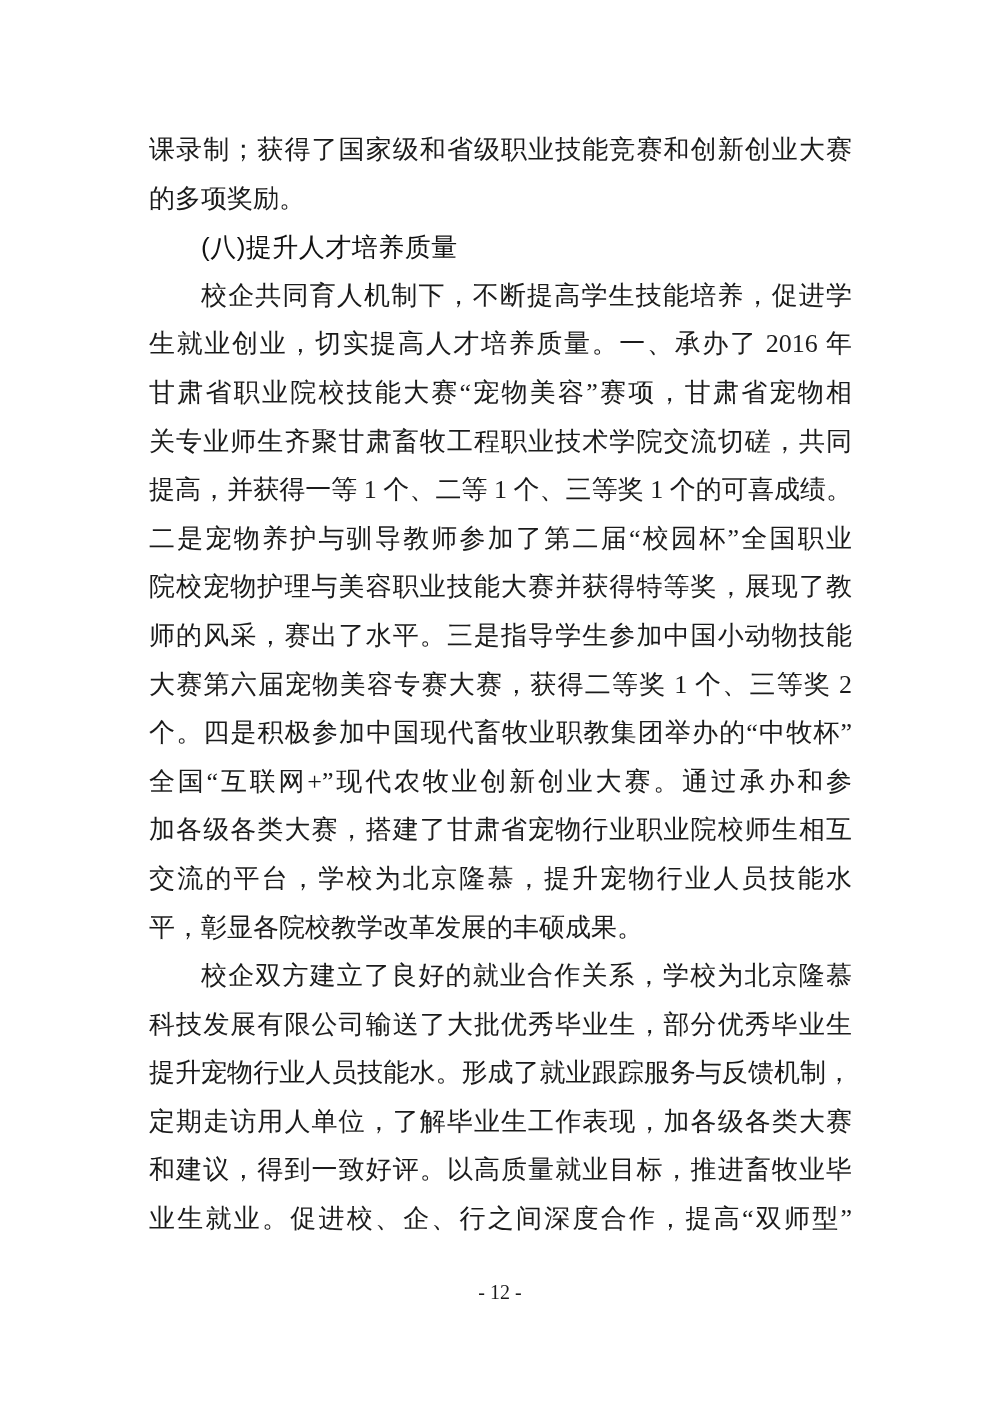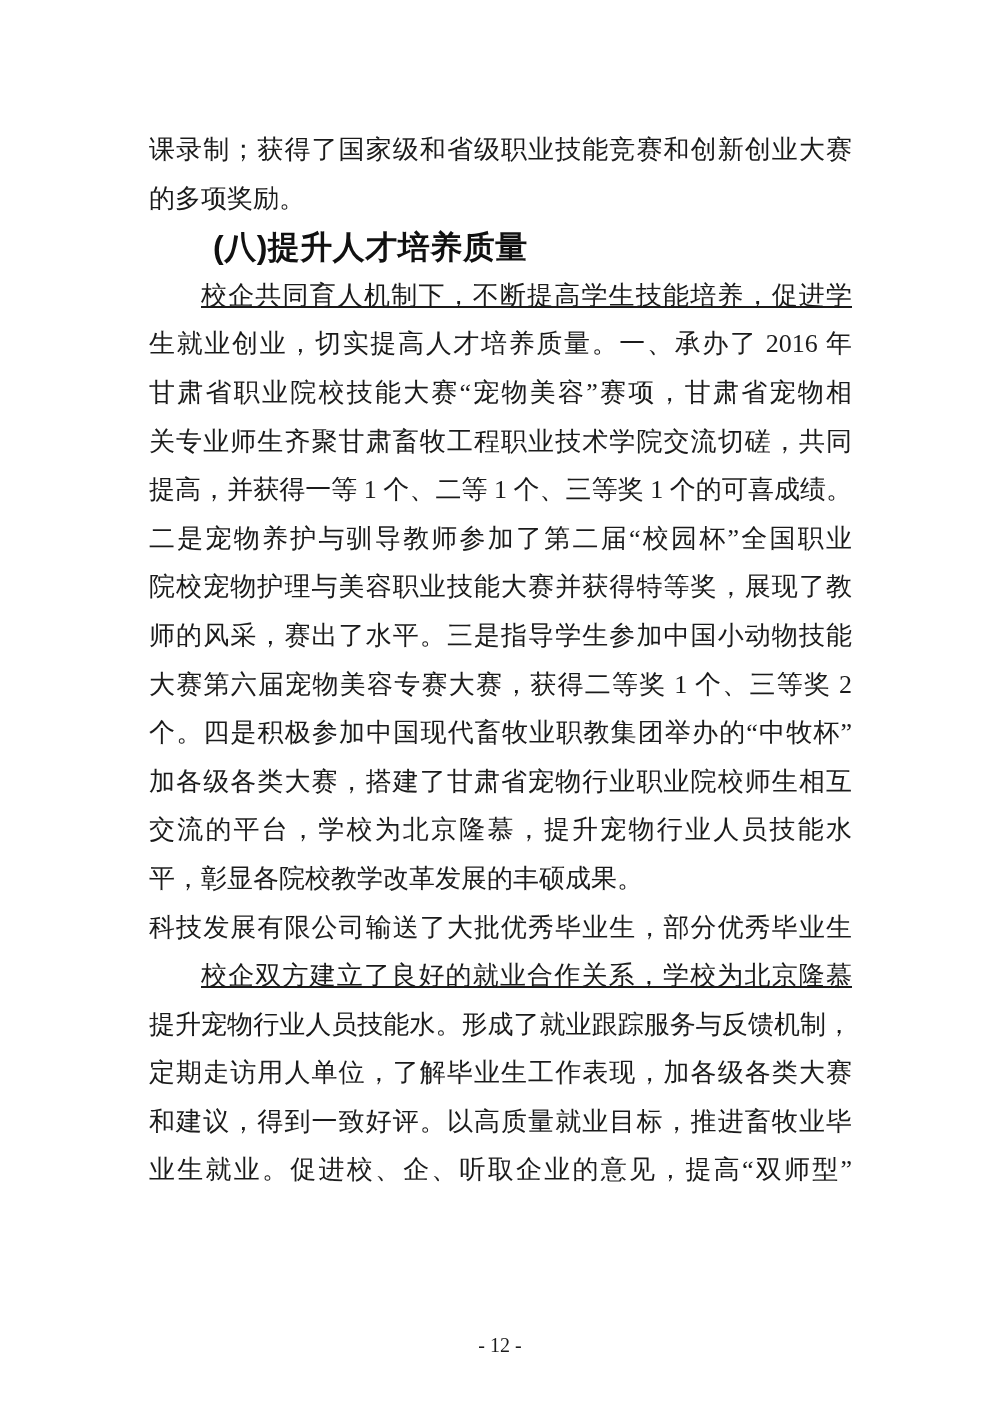--- a/index.html
+++ b/index.html
@@ -30,39 +30,38 @@
     text-align: justify;
     text-align-last: justify;
     white-space: normal;
   }
   .line.end {
     text-align: center;
     text-align-last: left;
   }
   .line.indent {
     text-indent: 2em;
-    text-decoration: underline;
   }
   .heading {
     font-family: "Liberation Sans", "DejaVu Sans", sans-serif;
-    font-weight: 700;
-    font-size: 32px;
+    font-weight: 400;
+    font-size: 26px;
     color: #111111;
     height: 48.6px;
     line-height: 48.6px;
     overflow: hidden;
     text-align: left;
     text-align-last: left;
     text-indent: 2em;
     letter-spacing: 0.5px;
   }
   .footer {
     position: absolute;
     left: 0;
-    top: 1333px;
+    top: 1280px;
     width: 100%;
     height: 24px;
     line-height: 24px;
     text-align: center;
     font-family: "Liberation Serif", "DejaVu Serif", serif;
     font-size: 20px;
     color: #1b1b1b;
   }
 </style>
 </head>
@@ -76,24 +75,25 @@
       <div class="line indent">校企共同育人机制下，不断提高学生技能培养，促进学</div>
       <div class="line">生就业创业，切实提高人才培养质量。一、承办了 2016 年</div>
       <div class="line">甘肃省职业院校技能大赛“宠物美容”赛项，甘肃省宠物相</div>
       <div class="line">关专业师生齐聚甘肃畜牧工程职业技术学院交流切磋，共同</div>
       <div class="line">提高，并获得一等 1 个、二等 1 个、三等奖 1 个的可喜成绩。</div>
       <div class="line">二是宠物养护与驯导教师参加了第二届“校园杯”全国职业</div>
       <div class="line">院校宠物护理与美容职业技能大赛并获得特等奖，展现了教</div>
       <div class="line">师的风采，赛出了水平。三是指导学生参加中国小动物技能</div>
       <div class="line">大赛第六届宠物美容专赛大赛，获得二等奖 1 个、三等奖 2</div>
       <div class="line">个。四是积极参加中国现代畜牧业职教集团举办的“中牧杯”</div>
+      <div class="line">全国“互联网+”现代农牧业创新创业大赛。通过承办和参</div>
       <div class="line">加各级各类大赛，搭建了甘肃省宠物行业职业院校师生相互</div>
       <div class="line">交流的平台，学校为北京隆慕，提升宠物行业人员技能水</div>
       <div class="line end">平，彰显各院校教学改革发展的丰硕成果。</div>
+      <div class="line indent">校企双方建立了良好的就业合作关系，学校为北京隆慕</div>
       <div class="line">科技发展有限公司输送了大批优秀毕业生，部分优秀毕业生</div>
-      <div class="line indent">校企双方建立了良好的就业合作关系，学校为北京隆慕</div>
       <div class="line">提升宠物行业人员技能水。形成了就业跟踪服务与反馈机制，</div>
       <div class="line">定期走访用人单位，了解毕业生工作表现，加各级各类大赛</div>
       <div class="line">和建议，得到一致好评。以高质量就业目标，推进畜牧业毕</div>
-      <div class="line">业生就业。促进校、企、听取企业的意见，提高“双师型”</div>
+      <div class="line">业生就业。促进校、企、行之间深度合作，提高“双师型”</div>
     </div>
   <div class="footer">- 12 -</div>
 </div>
 
 </body></html>

